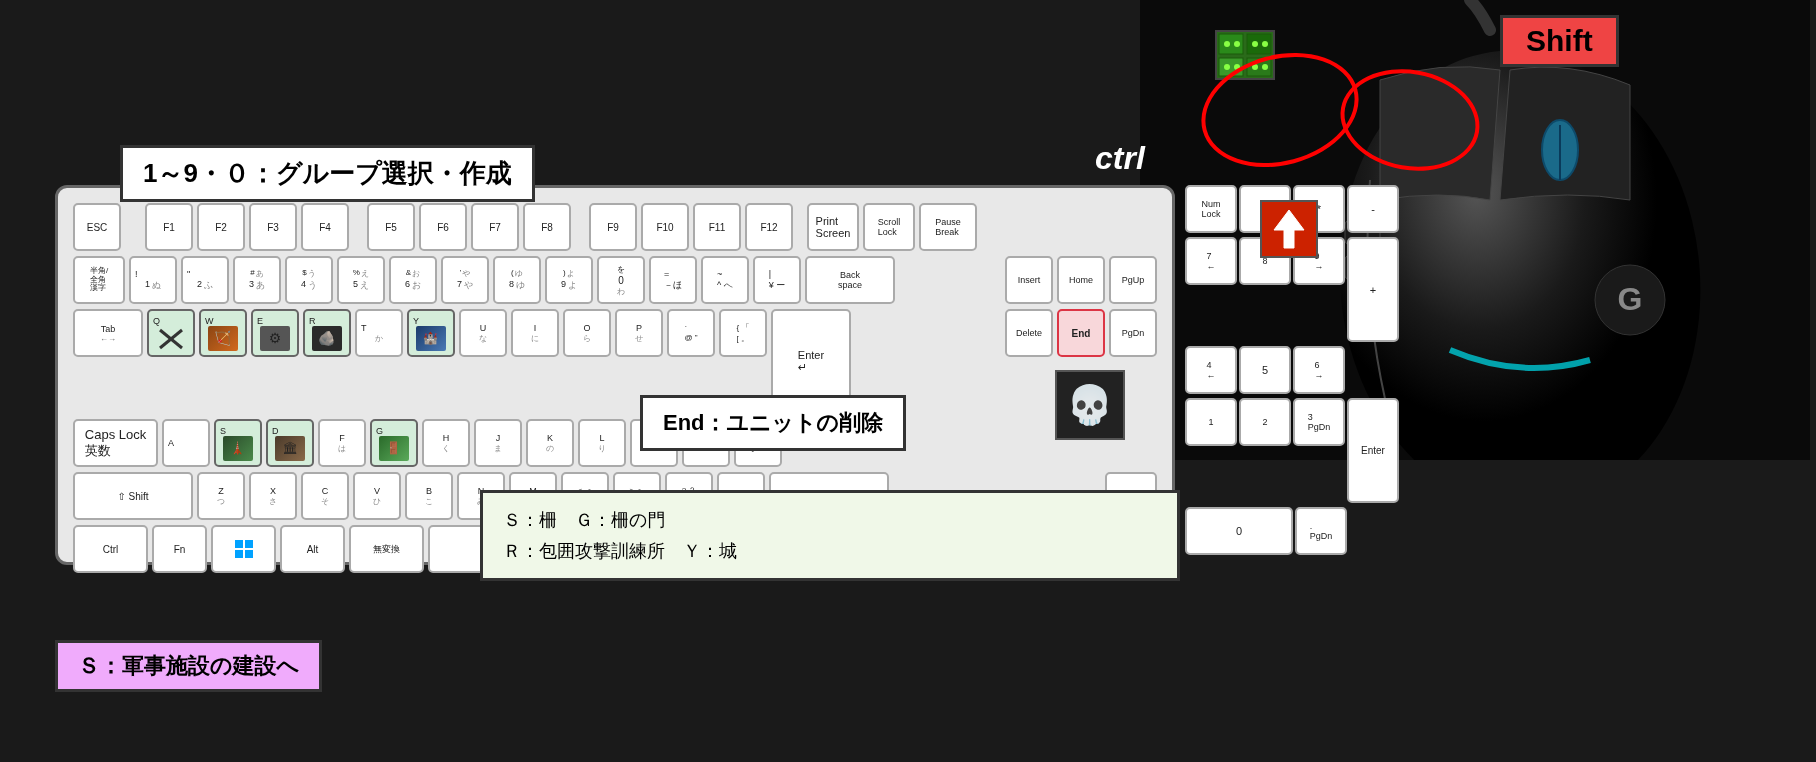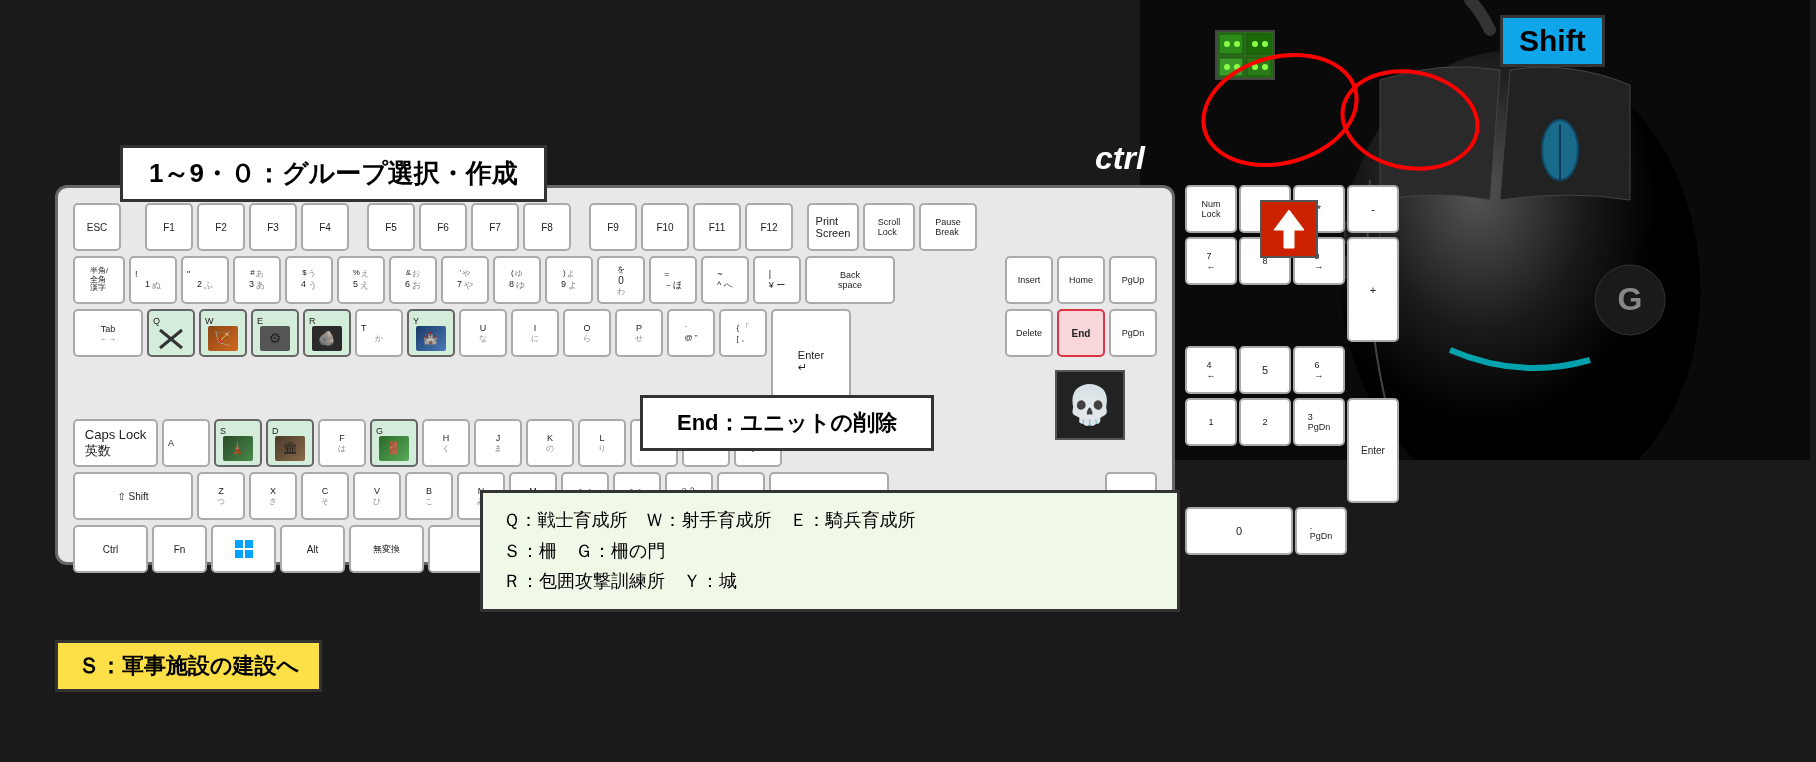--- a/index.html
+++ b/index.html
@@ -33,21 +33,21 @@
       z-index: 10;
     }
 
     
     .group-select-box {
       position: absolute;
       top: 145px;
       left: 120px;
       background: white;
       border: 3px solid #333;
-      padding: 8px 26px;
+      padding: 8px 20px;
       font-size: 26px;
       font-weight: bold;
       z-index: 10;
     }
 
     
     .keyboard-container {
       position: absolute;
       top: 185px;
       left: 55px;
@@ -113,21 +113,21 @@
       border: 2px solid #dc3545;
     }
 
     
     .end-info-box {
       position: absolute;
       top: 395px;
       left: 640px;
       background: white;
       border: 3px solid #333;
-      padding: 10px 34px;
+      padding: 10px 20px;
       font-size: 22px;
       font-weight: bold;
       z-index: 20;
     }
 
     .building-info-box {
       position: absolute;
       top: 490px;
       left: 480px;
       background: #f0f8e8;
@@ -136,21 +136,21 @@
       font-size: 18px;
       line-height: 1.7;
       z-index: 10;
       width: 700px;
     }
 
     .military-info-box {
       position: absolute;
       top: 640px;
       left: 55px;
-      background: #fde047;
+      background: #f0abfc;
       border: 3px solid #333;
       padding: 8px 20px;
       font-size: 22px;
       font-weight: bold;
       z-index: 10;
     }
 
     
     .ctrl-label {
       position: absolute;
@@ -160,23 +160,23 @@
       font-size: 32px;
       font-weight: bold;
       font-style: italic;
     }
 
     
     .shift-label {
       position: absolute;
       top: 15px;
       left: 1500px;
-      background: #0ea5e9;
+      background: #ef4444;
       border: 3px solid #333;
-      padding: 6px 16px;
+      padding: 6px 23px;
       font-size: 30px;
       font-weight: bold;
     }
 
     
     .mouse-area {
       position: absolute;
       top: 0px;
       left: 1140px;
       width: 670px;
@@ -782,21 +782,20 @@
 
   <div class="skull-area">
     <span style="font-size:38px;">💀</span>
   </div>
 
   <div class="end-info-box">
     <span>End：ユニットの削除</span>
   </div>
 
   <div class="building-info-box">
-    <div>Ｑ：戦士育成所　Ｗ：射手育成所　Ｅ：騎兵育成所</div>
     <div>Ｓ：柵　Ｇ：柵の門</div>
     <div>Ｒ：包囲攻撃訓練所　Ｙ：城</div>
   </div>
 
   <div class="military-info-box">
     <span>Ｓ：軍事施設の建設へ</span>
   </div>
 
   <div class="numpad-area">
     <div class="numpad-row">

